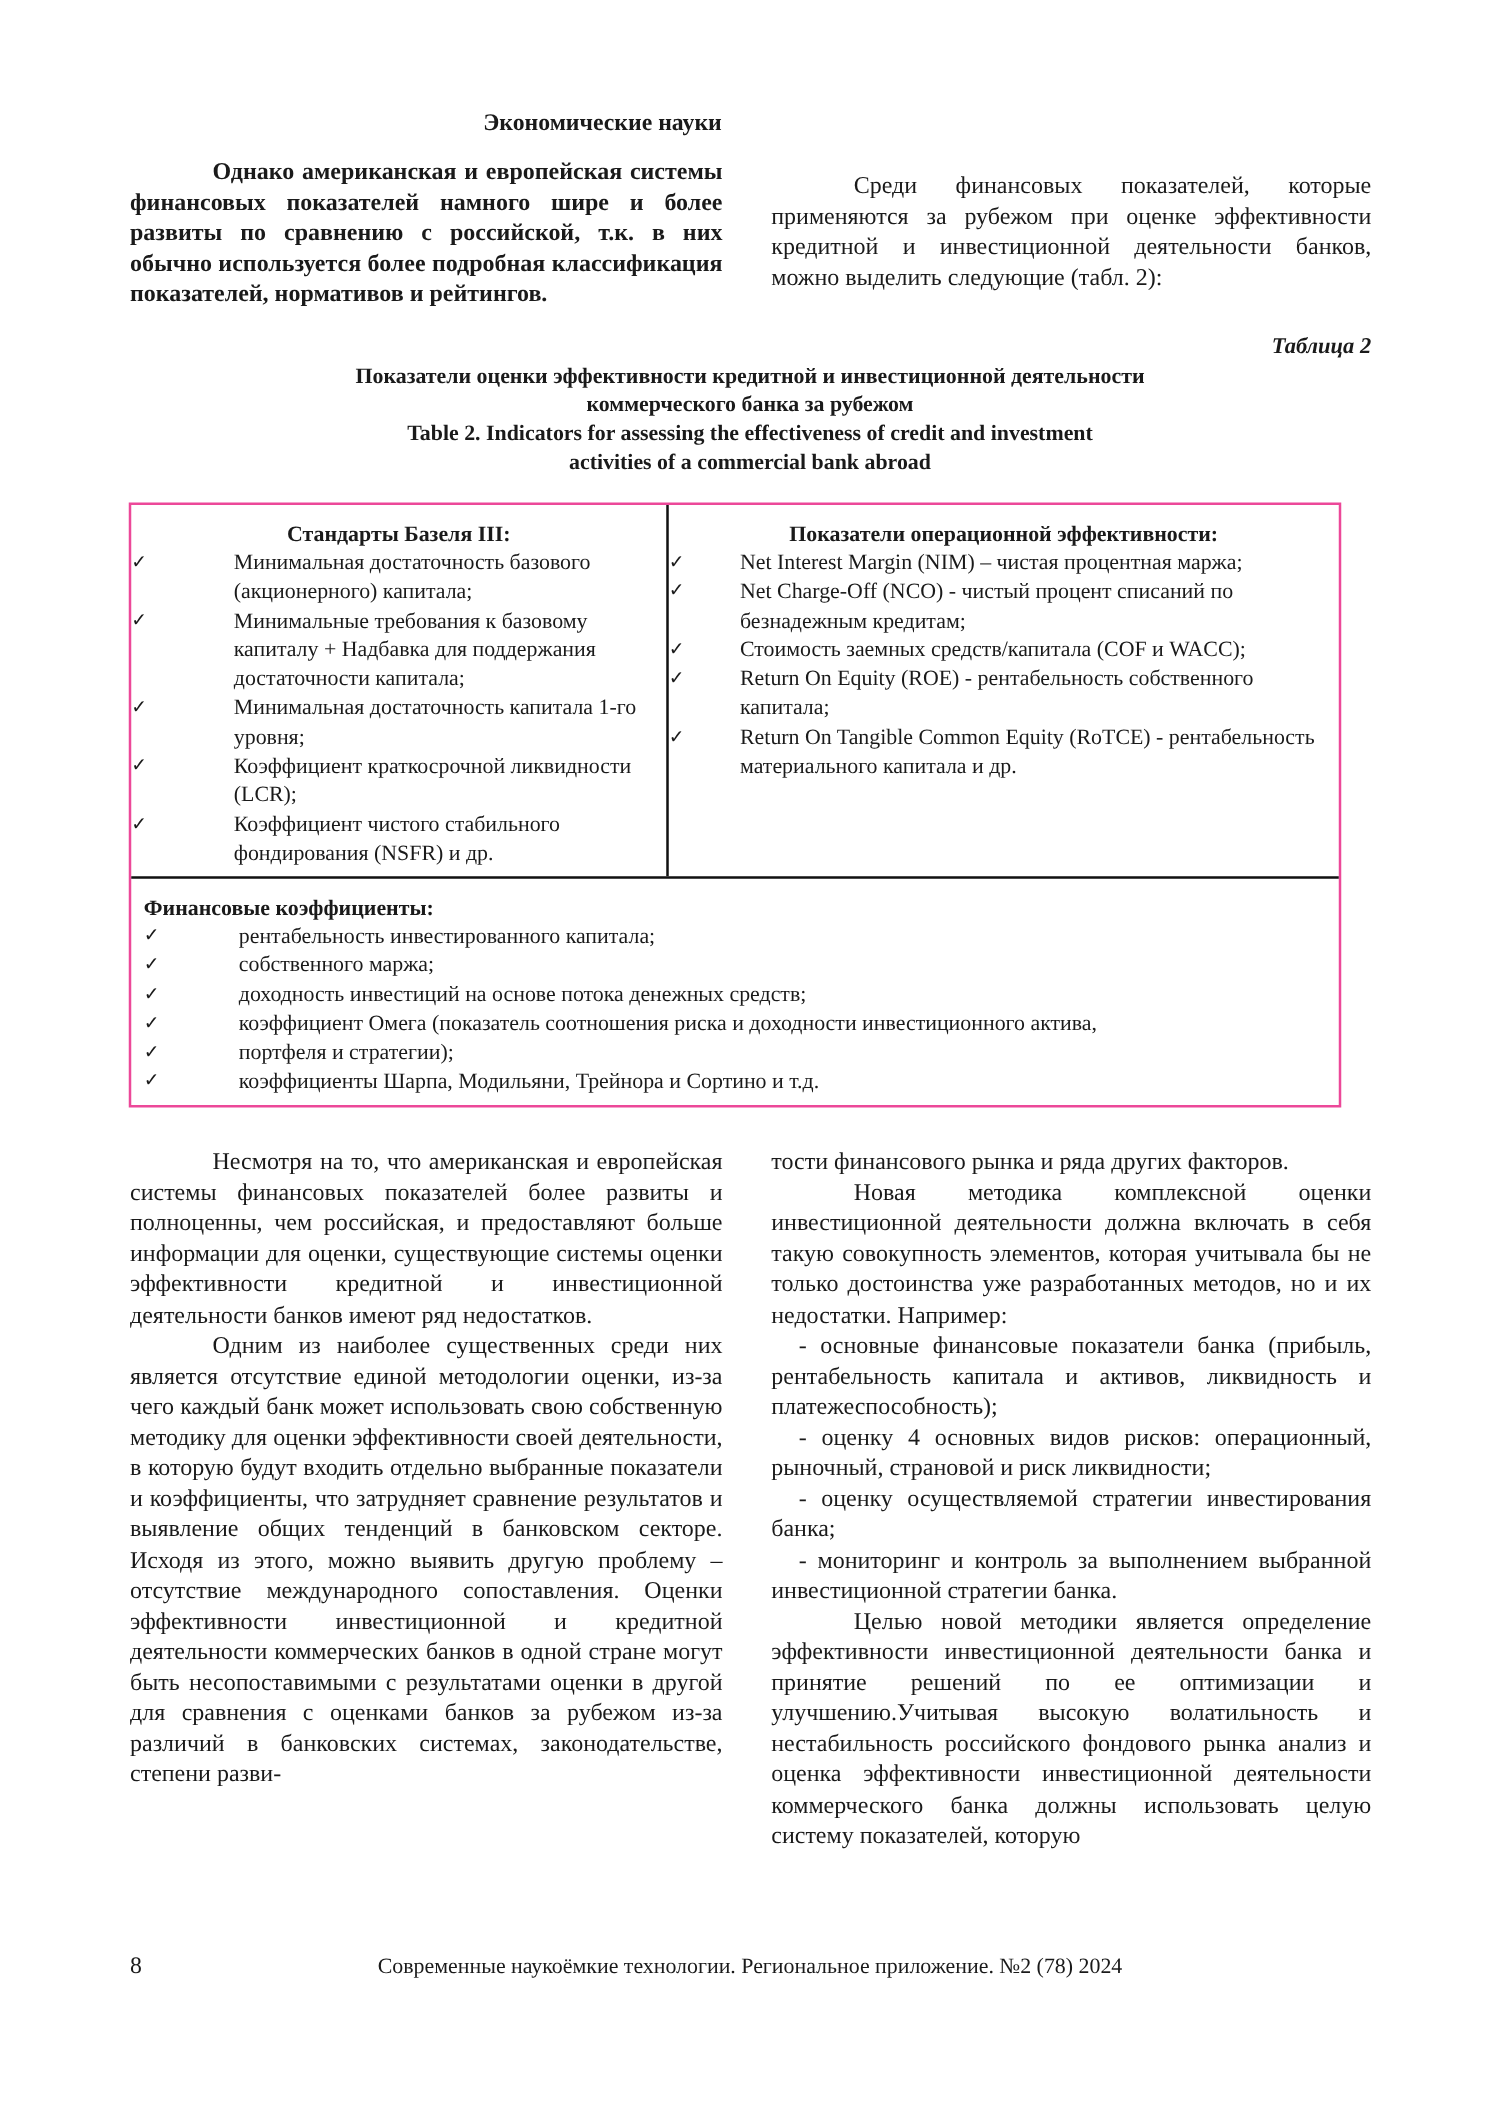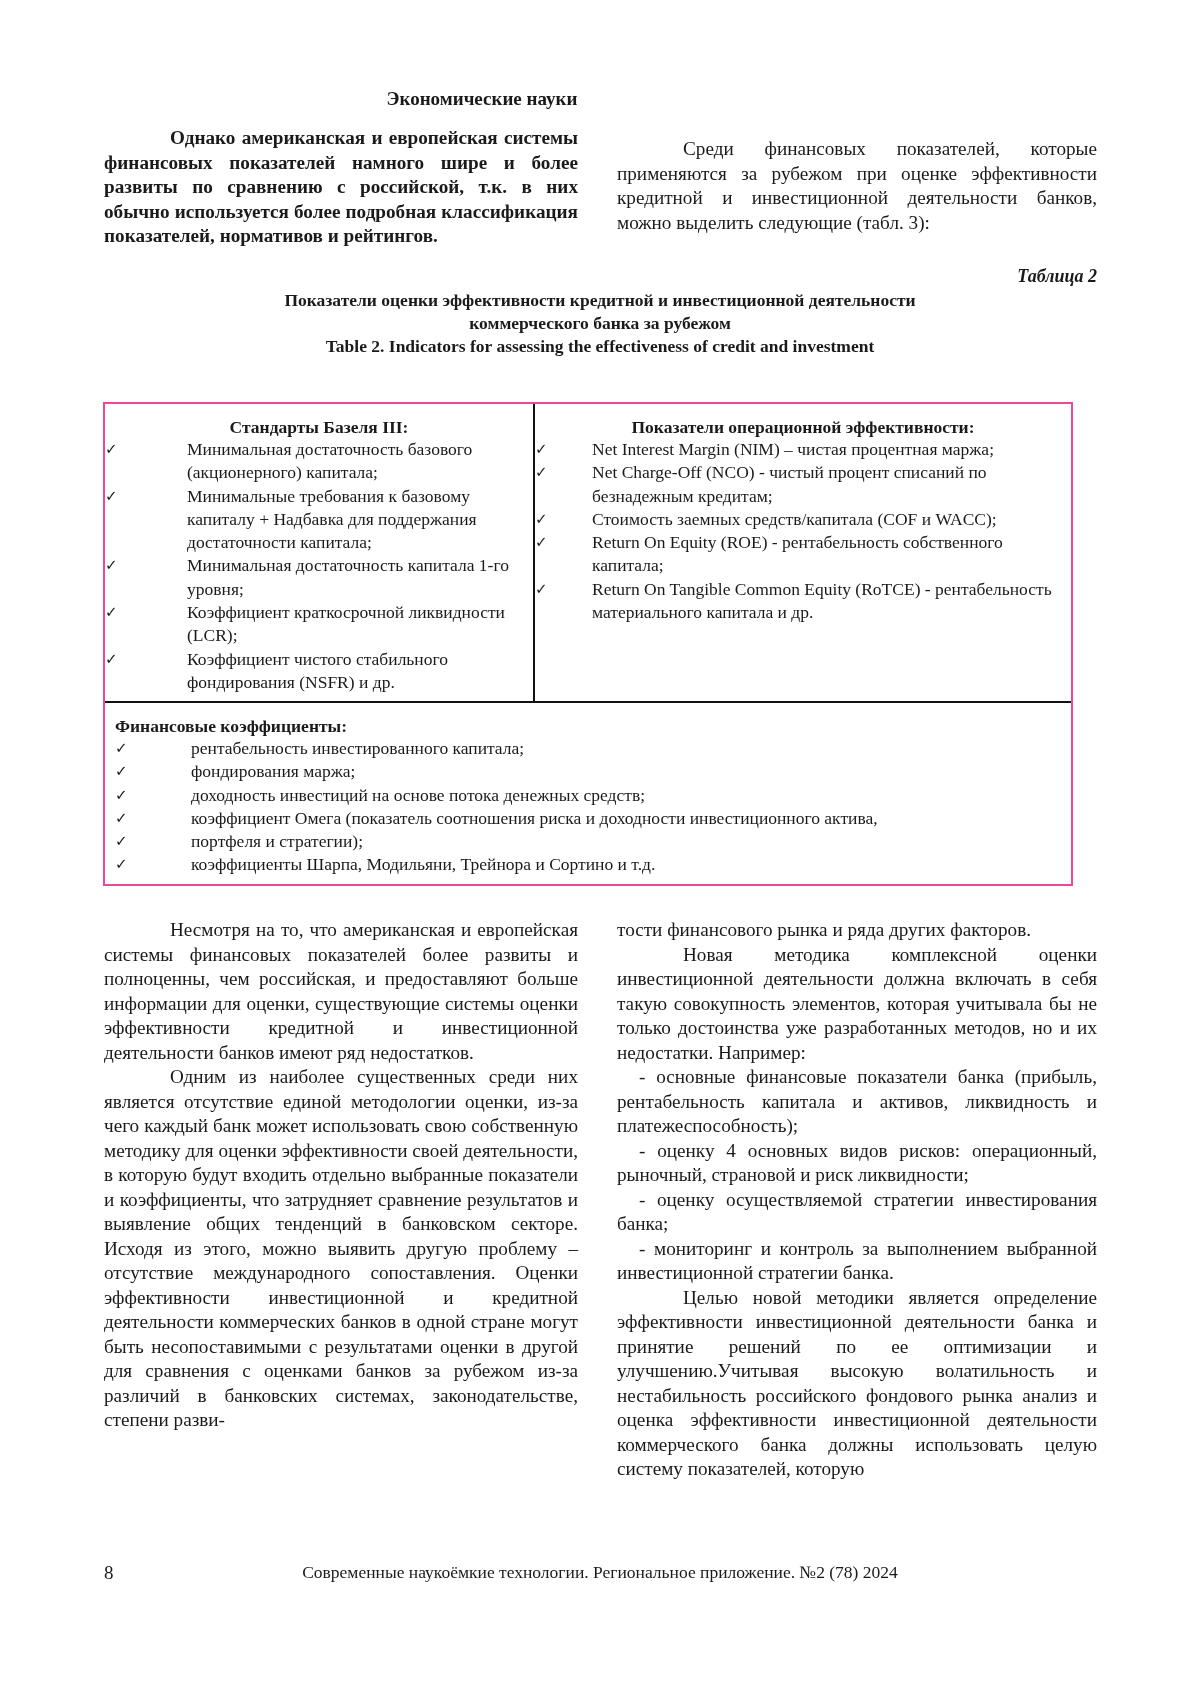--- a/index.html
+++ b/index.html
@@ -50,28 +50,29 @@
 </style>
 </head>
 <body>
 
 <div class="abs section-header">Экономические науки</div>
 
 <div class="col col-left-top">
   <p class="indent">Однако американская и европейская системы финансовых показателей намного шире и более развиты по сравнению с российской, т.к. в них обычно используется более подробная классификация показателей, нормативов и рейтингов.</p>
 </div>
 <div class="col col-right-top">
-  <p class="indent">Среди финансовых показателей, которые применяются за рубежом при оценке эффективности кредитной и инвестиционной деятельности банков, можно выделить следующие (табл. 3):</p>
+  <p class="indent">Среди финансовых показателей, которые применяются за рубежом при оценке эффективности кредитной и инвестиционной деятельности банков, можно выделить следующие (табл. 2):</p>
 </div>
 
 <div class="abs table-label">Таблица 2</div>
 <div class="abs table-title">
   <div>Показатели оценки эффективности кредитной и инвестиционной деятельности</div>
   <div>коммерческого банка за рубежом</div>
   <div>Table 2. Indicators for assessing the effectiveness of credit and investment</div>
+  <div>activities of a commercial bank abroad</div>
 </div>
 
 <div class="table-box">
   <div class="row-top">
     <div class="cell-left">
       <div class="cell-head" style="padding-top:12px;">Стандарты Базеля III:</div>
       <ul class="checks left-list">
         <li><span class="check">✓</span><span>Минимальная достаточность базового (акционерного) капитала;</span></li>
         <li><span class="check">✓</span><span>Минимальные требования к базовому капиталу + Надбавка для поддержания достаточности капитала;</span></li>
         <li><span class="check">✓</span><span>Минимальная достаточность капитала 1-го уровня;</span></li>
@@ -87,21 +88,21 @@
         <li><span class="check">✓</span><span>Стоимость заемных средств/капитала (COF и WACC);</span></li>
         <li><span class="check">✓</span><span>Return On Equity (ROE) - рентабельность собственного капитала;</span></li>
         <li><span class="check">✓</span><span>Return On Tangible Common Equity (RoTCE) - рентабельность материального капитала и др.</span></li>
       </ul>
     </div>
   </div>
   <div class="bottom-row">
     <div class="bottom-head">Финансовые коэффициенты:</div>
     <ul class="checks bottom-list">
       <li><span class="check">✓</span><span>рентабельность инвестированного капитала;</span></li>
-      <li><span class="check">✓</span><span>фондирования маржа;</span></li>
+      <li><span class="check">✓</span><span>собственного маржа;</span></li>
       <li><span class="check">✓</span><span>доходность инвестиций на основе потока денежных средств;</span></li>
       <li><span class="check">✓</span><span>коэффициент Омега (показатель соотношения риска и доходности инвестиционного актива,</span></li>
       <li><span class="check">✓</span><span>портфеля и стратегии);</span></li>
       <li><span class="check">✓</span><span>коэффициенты Шарпа, Модильяни, Трейнора и Сортино и т.д.</span></li>
     </ul>
   </div>
 </div>
 
 <div class="col col-left-bottom">
   <p class="indent">Несмотря на то, что американская и европейская системы финансовых показателей более развиты и полноценны, чем российская, и предоставляют больше информации для оценки, существующие системы оценки эффективности кредитной и инвестиционной деятельности банков имеют ряд недостатков.</p>

